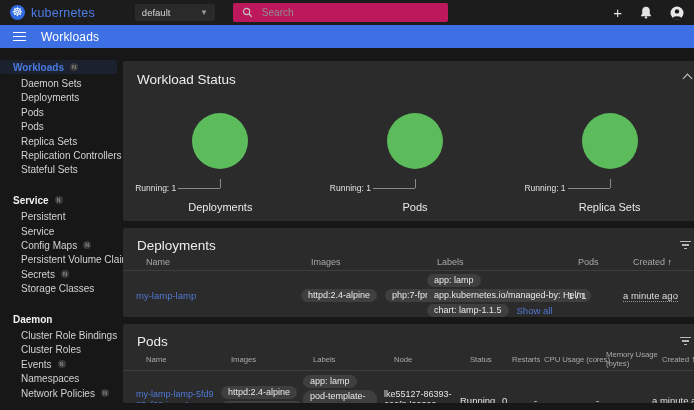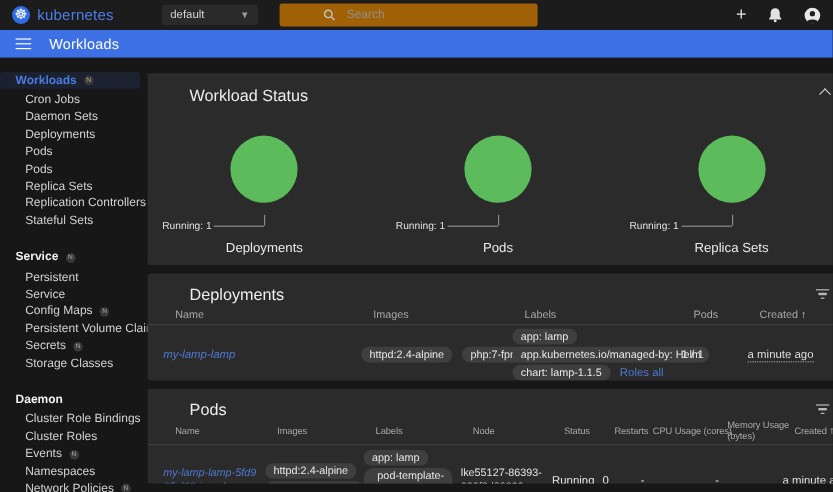--- a/index.html
+++ b/index.html
@@ -8,22 +8,22 @@
 
   
   .topbar { height:25px; background:#1c1c1c; display:flex; align-items:center; padding:0 10px; }
   .logo { width:15px; height:15px; border-radius:50%; background:#326ce5; color:#fff;
     font-size:12px; line-height:15px; text-align:center; margin-right:6px; flex-shrink:0; }
   .brand { color:#4d7de8; font-size:12.5px; font-weight:500; letter-spacing:.2px; }
   .ns-select { margin-left:40px; width:80px; height:17px; background:#2a2a2a; border-radius:2px;
     display:flex; align-items:center; justify-content:space-between; padding:4px 7px; cursor:pointer; }
   .ns-select .ns-label { font-size:9.5px; color:#d5d5d5; }
   .ns-select .caret { font-size:8px; color:#9a9a9a; }
-  .searchbar { margin-left:18px; width:215px; height:19px; background:#a16207; border-radius:2px;
-    display:flex; align-items:center; padding:0 9px; gap:9px;justify-content:flex-end; }
+  .searchbar { margin-left:18px; width:215px; height:19px; background:#be185d; border-radius:2px;
+    display:flex; align-items:center; padding:0 9px; gap:9px; }
   .searchbar input { background:transparent; border:none; outline:none; color:#ddd;
     font-size:10px; width:150px; font-family:"Liberation Sans", sans-serif; }
   .searchbar input::placeholder { color:#8f8f8f; }
   .topbar-right { margin-left:auto; display:flex; align-items:center; gap:18px; }
   .plus-glyph { font-size:15px; color:#e3e3e3; line-height:14px; cursor:pointer; }
 
   
   .appbar { height:23px; background:#3c70e4; display:flex; align-items:center; padding:0 13px; gap:15px; }
   .hamburger { display:flex; flex-direction:column; gap:2.5px; cursor:pointer; }
   .hamburger span { width:13px; height:1.6px; background:#fff; display:block; }
@@ -37,21 +37,21 @@
   .nav-row.active { color:#4a7be0; font-weight:bold; background:rgba(63,110,230,0.12); border-radius:3px; margin-right:6px; margin-top:0; }
   .nav-badge { margin-left:6px; width:8px; height:8px; border-radius:50%; background:#3a3a3a;
     color:#a8a8a8; font-size:5.5px; line-height:8px; text-align:center; font-weight:normal; flex-shrink:0; }
 
   .main { flex:1; padding:13px 7px 0 0; display:flex; flex-direction:column; }
   .card { background:#2b2b2b; border-radius:2px; margin-bottom:7px; overflow:hidden; }
 
   
   .ws-card { height:163px; }
   .card-head { display:flex; justify-content:space-between; align-items:flex-start; padding:11px 14px 0 14px; }
-  .card-title { font-size:13.5px; color:#ededed; font-weight:500;margin-left:21px; }
+  .card-title { font-size:13.5px; color:#ededed; font-weight:500; }
   .chev-up { width:7px; height:7px; border-left:1.6px solid #cfcfcf; border-top:1.6px solid #cfcfcf;
     transform:rotate(45deg); margin-top:3px; margin-right:2px; cursor:pointer; }
   .charts { display:flex; margin-top:26px; }
   .chart { flex:1; display:flex; flex-direction:column; align-items:center; }
   .pie { width:56px; height:56px; border-radius:50%; background:#5cbc5c; }
   .connector { position:relative; width:100%; height:15px;margin-top:10px; }
   .connector .vline { position:absolute; left:50%; top:0; width:1px; height:9px; background:#8a8a8a; }
   .connector .hgroup { position:absolute; right:50%; top:4px; display:flex; align-items:center; }
   .connector .runlbl { font-size:8.5px; color:#e0e0e0; white-space:nowrap; }
   .connector .hline { width:42px; height:1px; background:#8a8a8a; margin-left:2px; }
@@ -69,23 +69,23 @@
   .dep-head { height:16px; margin-top:2px; }
   .pods-head { height:22px; font-size:7.8px; line-height:1.2; letter-spacing:-0.1px; }
   .pods-head > div { padding-right:4px; }
   .nowrap { white-space:nowrap; }
   .sort-arrow { font-size:9px; color:#cfcfcf; }
 
   .tbl-row { font-size:9.5px; }
   .dep-row { padding:3px 0; }
   .pods-row { padding:4px 0; }
   .status-dot { width:7px; height:7px; border-radius:50%; background:#54b054; }
-  .res-link { color:#4f78d4; cursor:pointer;font-style:italic; }
+  .res-link { color:#4f78d4; cursor:pointer; }
   .pods-row .res-link { word-break:break-all; padding-right:6px; font-size:9px; line-height:1.25; display:block; }
-  .chipcol { display:flex; flex-direction:column; gap:2px; align-items:flex-start;text-align:right; }
+  .chipcol { display:flex; flex-direction:column; gap:2px; align-items:flex-start; }
   .chiprow { display:flex; align-items:center; gap:8px; }
   .chip { background:#3f3f3f; border-radius:8px; padding:1px 7px; font-size:9px; color:#e8e8e8; white-space:nowrap; line-height:1.25; }
   .chip.wrap { white-space:normal; word-break:break-all; max-width:74px; border-radius:9px; }
   .showall { color:#4f78d4; font-size:9.5px; cursor:pointer; white-space:nowrap; }
   .created-link { font-size:9.5px; color:#dedede; border-bottom:1px dotted #9a9a9a; white-space:nowrap; cursor:default; }
   .node-text { font-size:9px; word-break:break-all; padding-right:6px; line-height:1.3; color:#e3e3e3; }
   .plain-val { font-size:9.5px; color:#e3e3e3; }
 
   .dep-card { height:91px; }
   .pods-card { height:81px; }
@@ -132,23 +132,20 @@
 </div>
 
 <div class="layout">
 
   <div class="sidebar">
     <div class="nav-row header active">
       <span>Workloads</span>
       <span class="nav-badge">N</span>
     </div>
     <div class="nav-row">
-        <span>Cron Jobs</span>
-      </div>
-    <div class="nav-row">
         <span>Daemon Sets</span>
       </div>
     <div class="nav-row">
         <span>Deployments</span>
       </div>
     <div class="nav-row">
         <span>Pods</span>
       </div>
     <div class="nav-row">
         <span>Pods</span>
@@ -278,21 +275,21 @@
         <div><span class="res-link">my-lamp-lamp</span></div>
         <div class="chiprow">
           <span class="chip">httpd:2.4-alpine</span>
           <span class="chip">php:7-fpm-alpine</span>
         </div>
         <div class="chipcol">
           <span class="chip">app: lamp</span>
           <span class="chip">app.kubernetes.io/managed-by: Helm</span>
           <span class="chiprow">
             <span class="chip">chart: lamp-1.1.5</span>
-            <span class="showall">Roles all</span>
+            <span class="showall">Show all</span>
           </span>
         </div>
         <div class="plain-val">1 / 1</div>
         <div><span class="created-link">a minute ago</span></div>
       </div>
     </div>
 
     <div class="card tbl-card pods-card">
       <div class="card-head">
         <div class="card-title">Pods</div>

